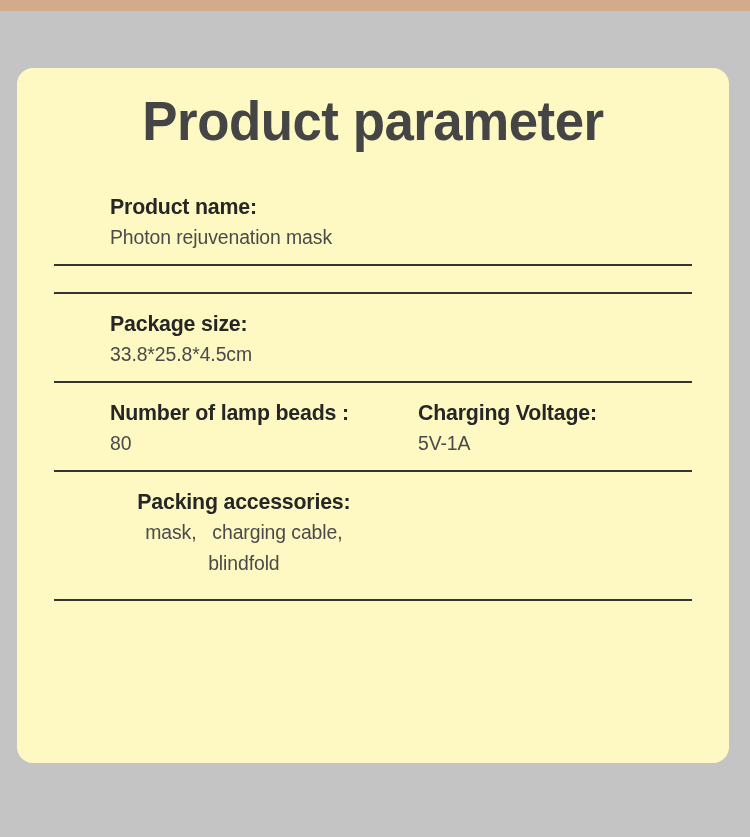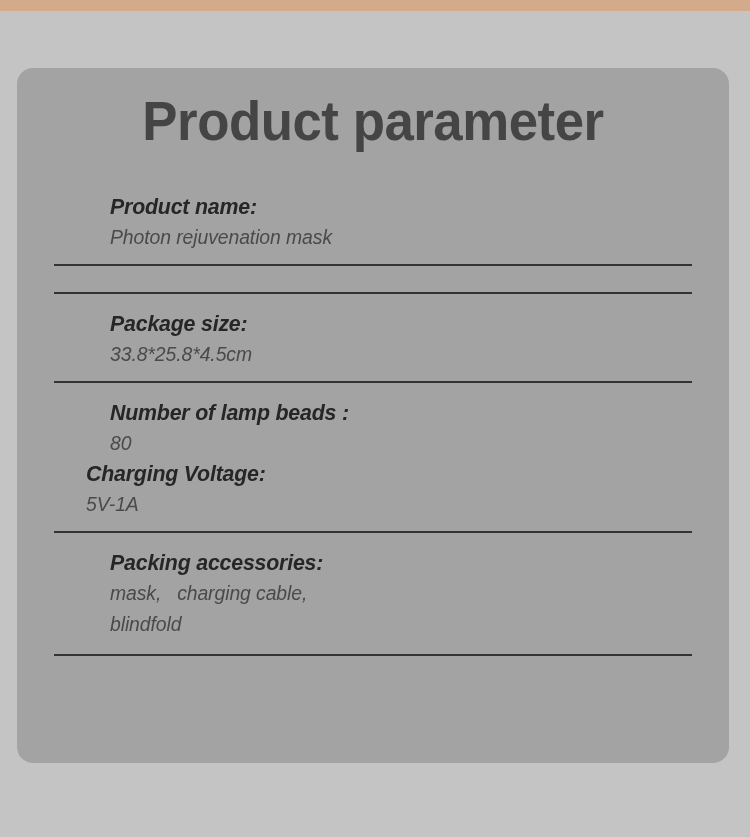--- a/index.html
+++ b/index.html
@@ -32,21 +32,21 @@
     height: 826px;
     background: #c4c4c4;
   }
 
   .card {
     position: absolute;
     left: 17px;
     top: 68px;
     width: 712px;
     height: 695px;
-    background: #a3a3a3;
+    background: #fef9c3;
     border-radius: 16px;
     box-sizing: border-box;
   }
 
   .card-title {
     position: absolute;
     left: 0;
     top: 22px;
     width: 712px;
     text-align: center;
@@ -64,30 +64,30 @@
   .spec-table {
     position: absolute;
     left: 37px;
     top: 109px;
     width: 638px;
   }
 
   .spec-row {
     position: relative;
     display: flex;
-    flex-direction: column;
+    flex-direction: row;
     align-items: flex-start;
     padding-top: 15px;
     padding-bottom: 11px;
     border-bottom: 2px solid #333333;
-    font-style: italic;
   }
 
   .spec-row.row-tall {
-    padding-bottom: 14px;
+    padding-bottom: 20px;
+    text-align: center;
   }
 
   .spec-cell {
     box-sizing: border-box;
     padding-left: 0;
   }
 
   .spec-cell.col-1 {
     width: 332px;
     padding-left: 56px;

